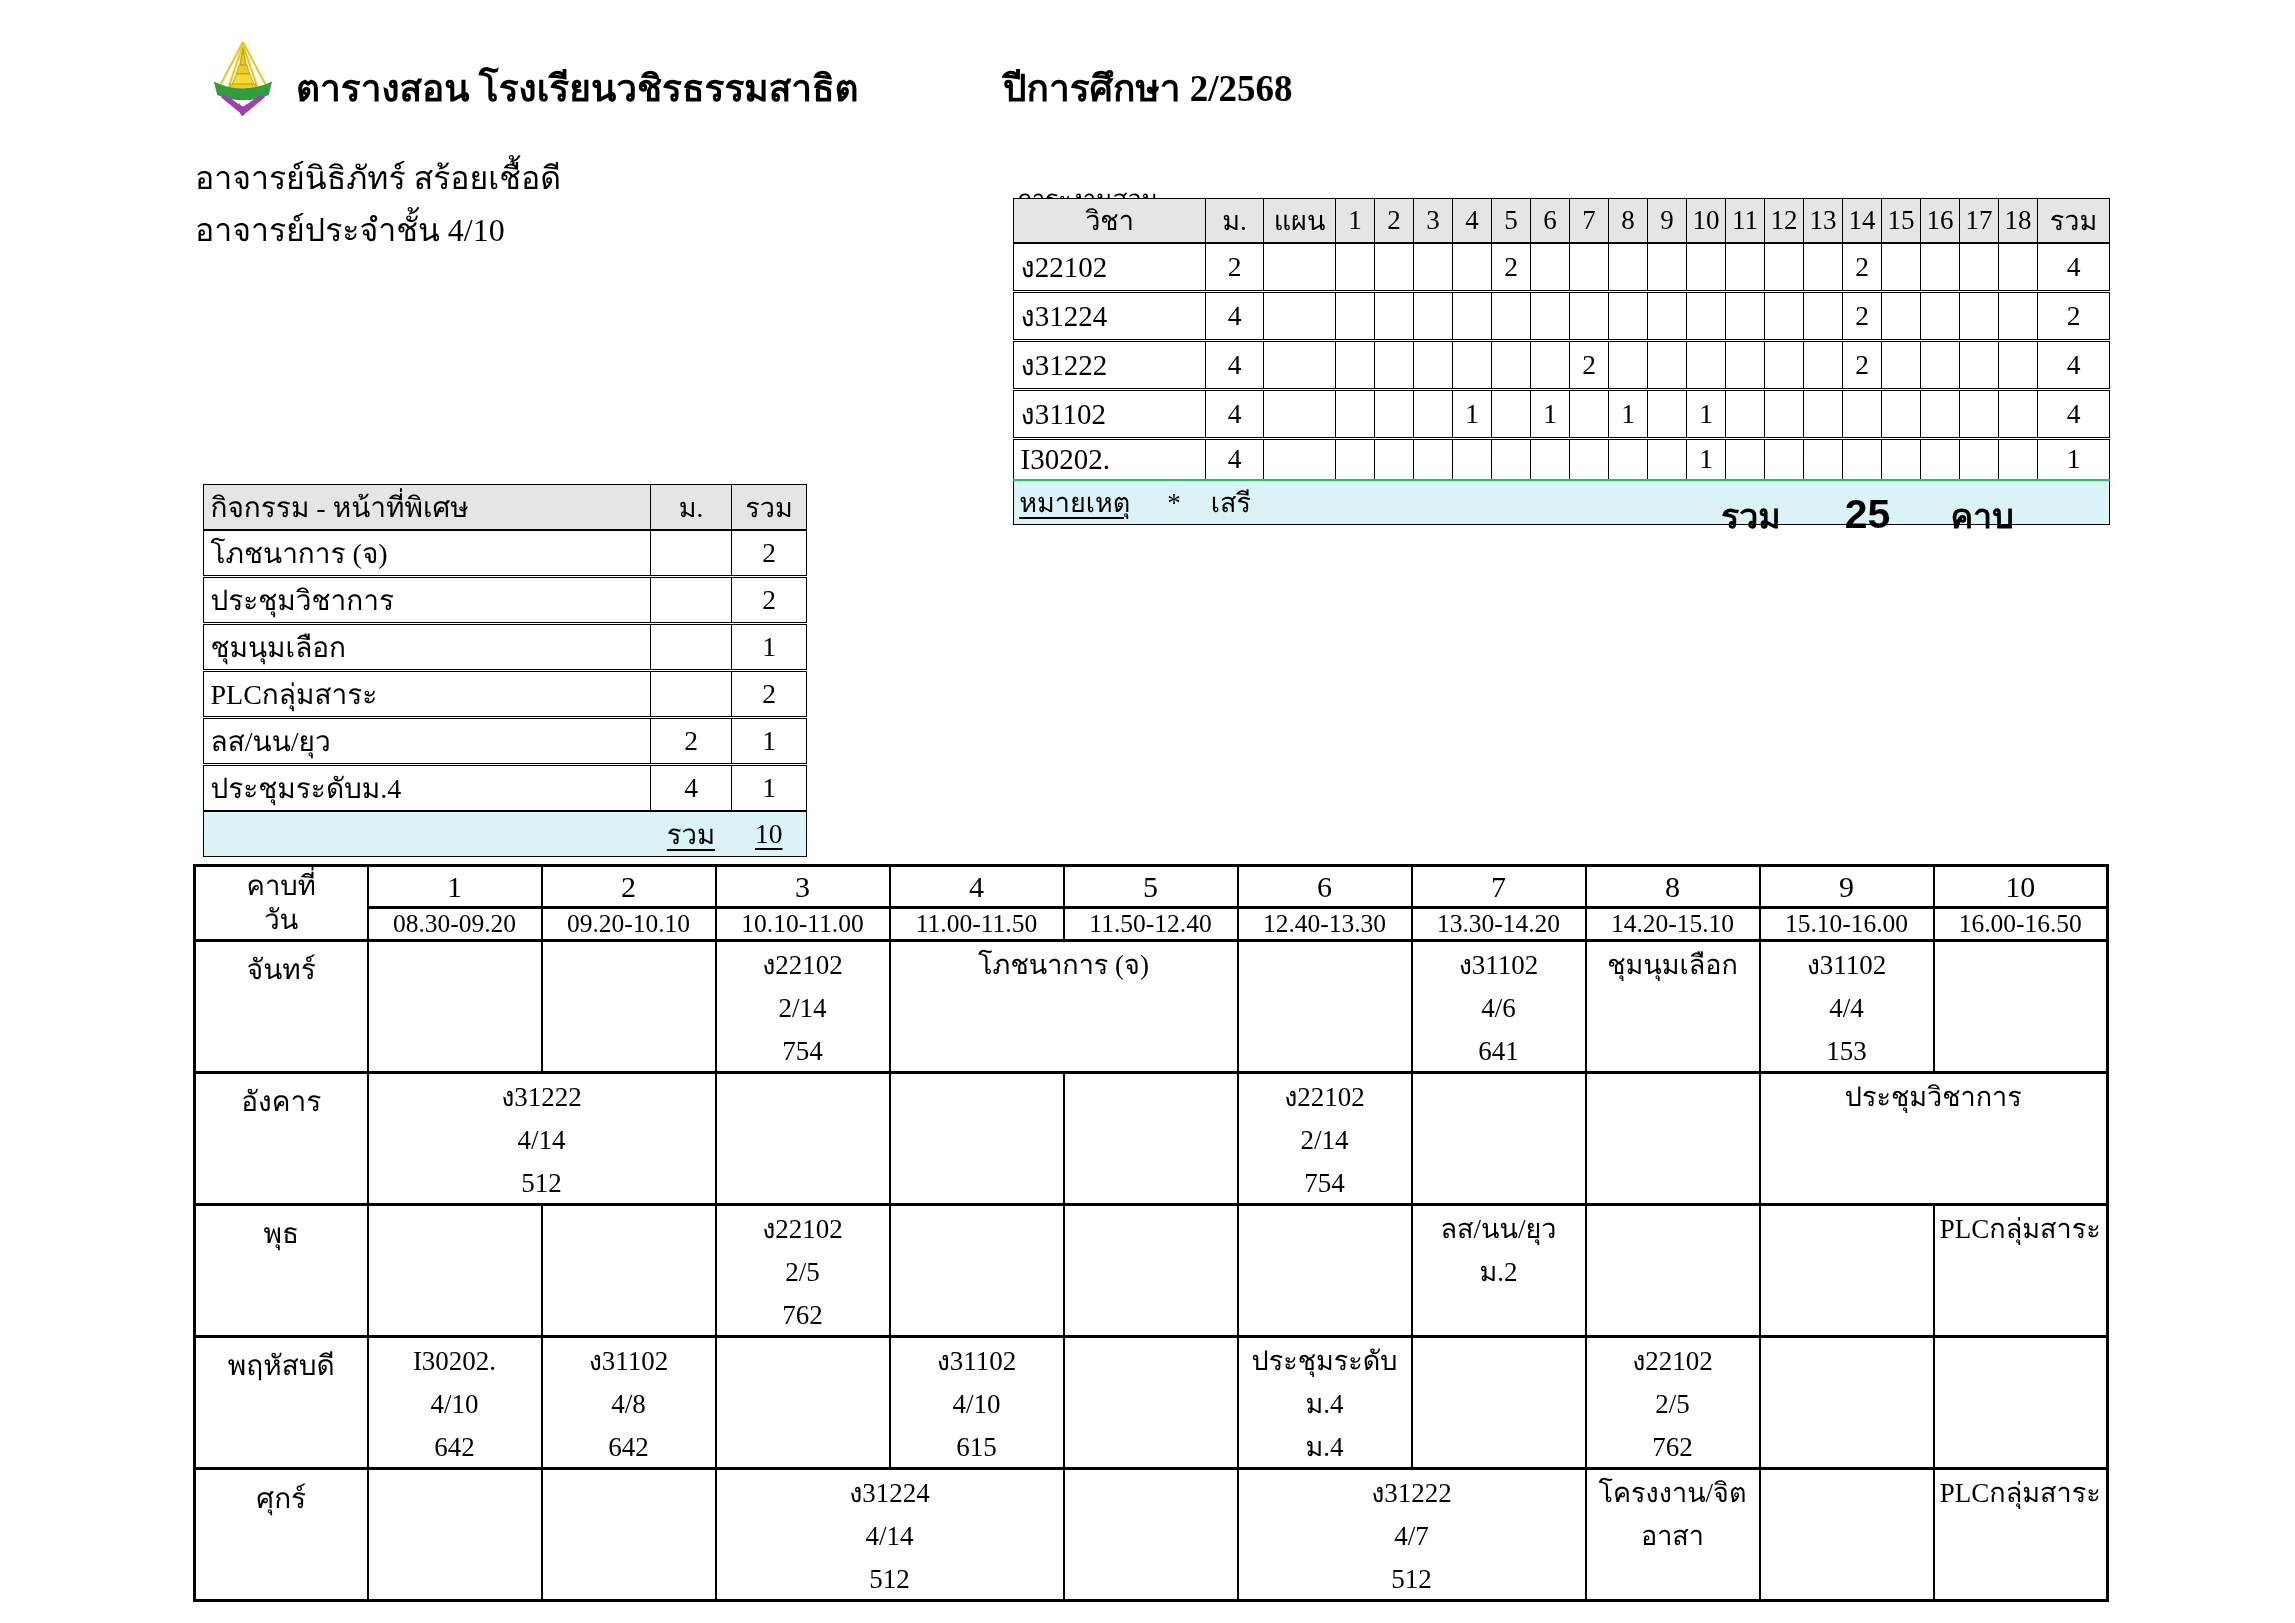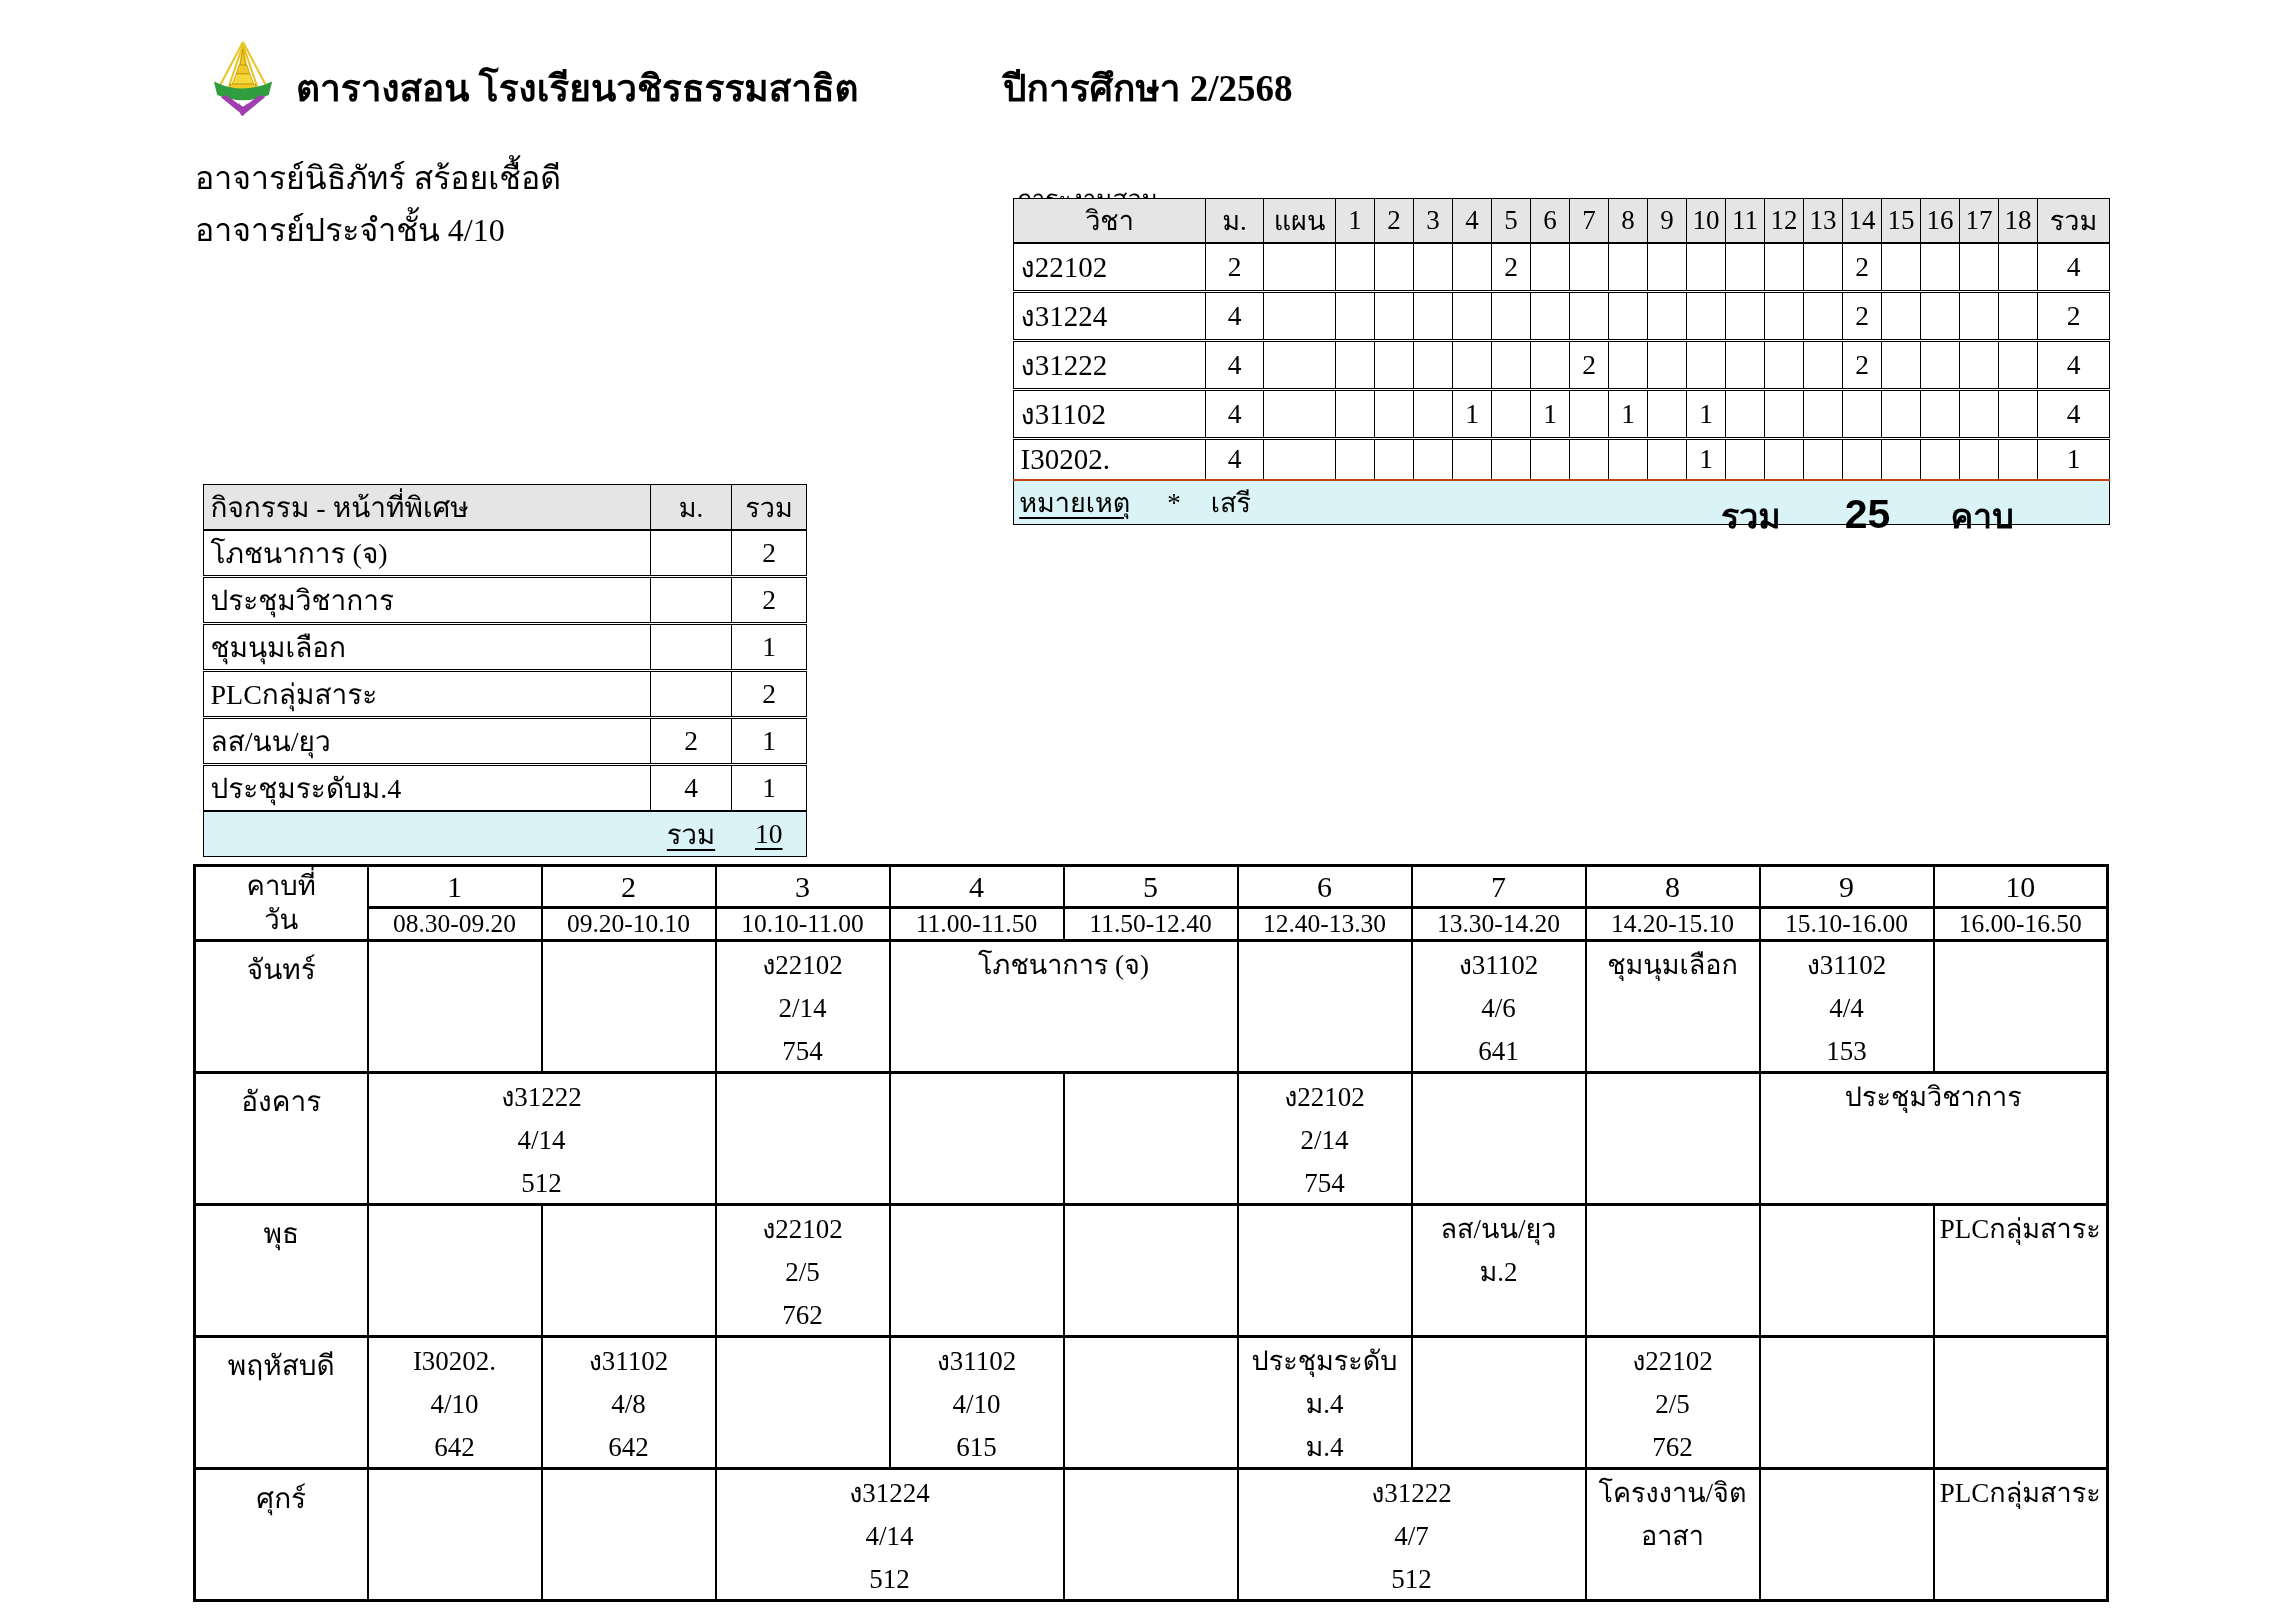--- a/index.html
+++ b/index.html
@@ -25,21 +25,21 @@
   .small-table th { background: #e5e5e5; font-weight: normal; font-size: 27px; height: 41px; }
   .small-table tbody tr + tr td { border-top: 3.9px double #000; }
   .small-table td { background: #fff; font-size: 27.5px; height: 41px; text-align: center; }
   td.subj { text-align: left; padding-left: 6.5px; font-size: 29px; }
   .cyan { background: #d9f3f7 !important; }
   .u { text-decoration: underline; text-underline-offset: 5.2px; }
 
   
   #workload-table { left: 1013px; top: 198px; width: 1096px; }
   #workload-table th { border-bottom: 2px solid #000; }
-  td.note-row { text-align: left; padding-left: 5.2px; border-top: 2px solid #c2410c; font-size: 27px; }
+  td.note-row { text-align: left; padding-left: 5.2px; border-top: 2px solid #22c55e; font-size: 27px; }
   .note-mark { margin: 0 30px 0 37px; }
 
   
   .grand-total { left: 1721px; top: 483px; font-weight: bold; display: flex; align-items: baseline; }
   .grand-total .gt-label { font-size: 34px; }
   .grand-total .gt-value { font-size: 41px; margin: 8px 60px 0 64px; font-family: "Liberation Sans", "DejaVu Sans", sans-serif; }
   .grand-total .gt-unit { font-size: 34px; }
 
   
   #activities-table { left: 203px; top: 484px; width: 602px; }

